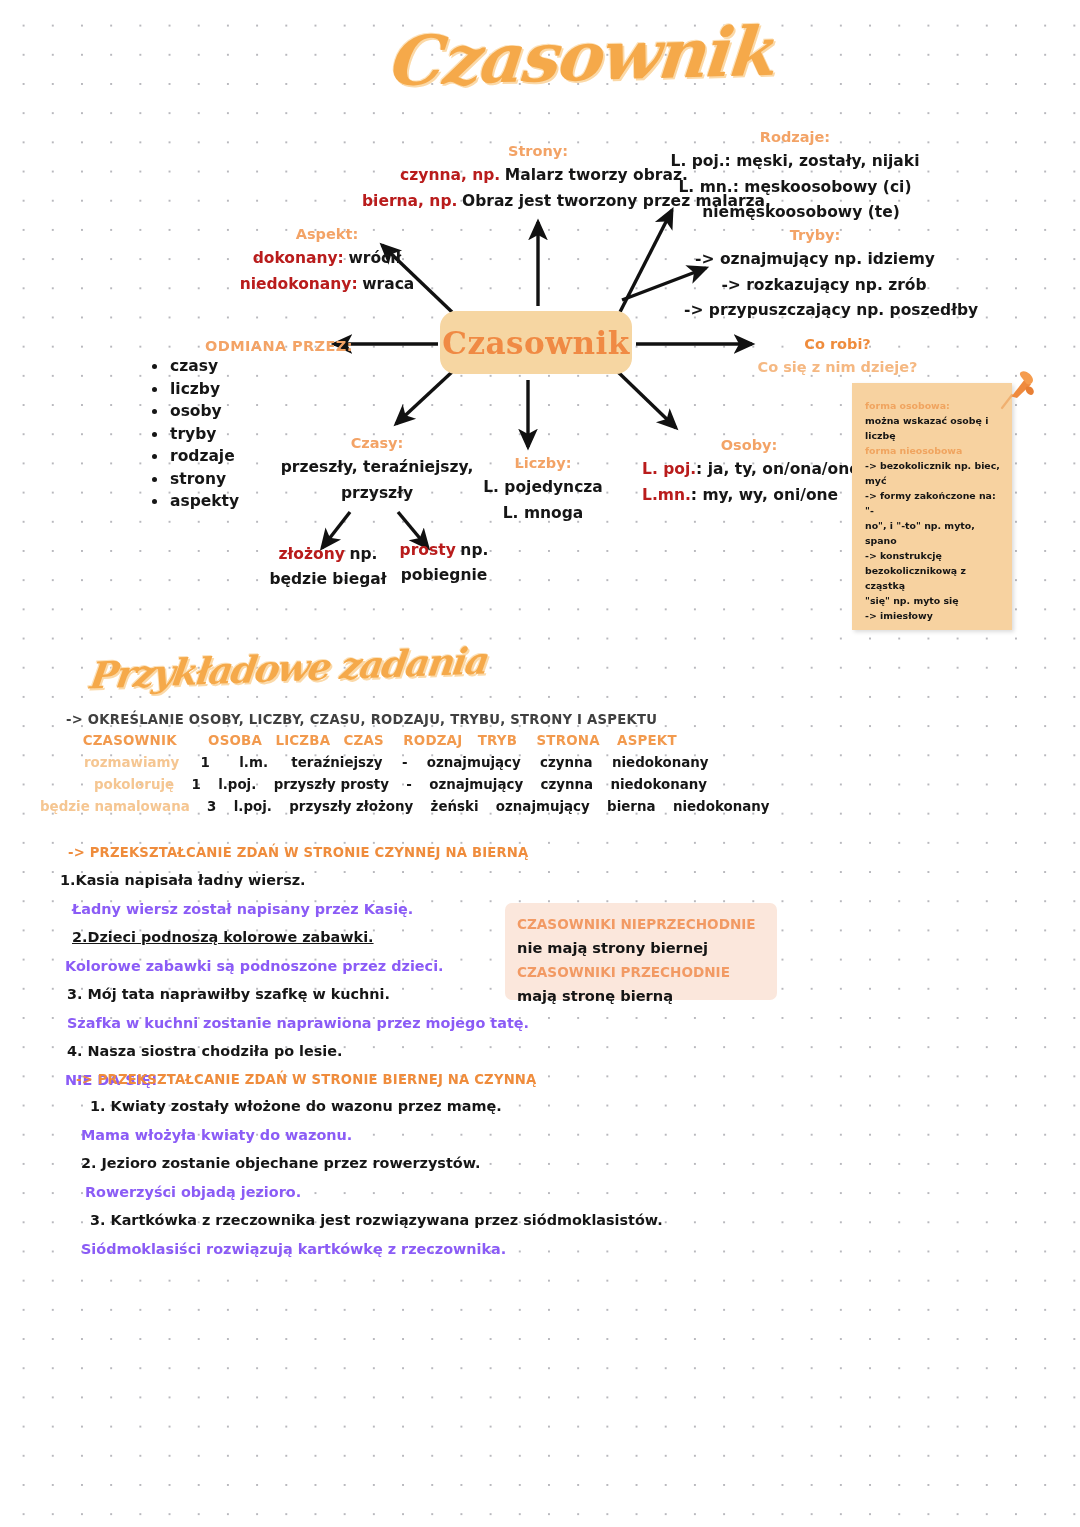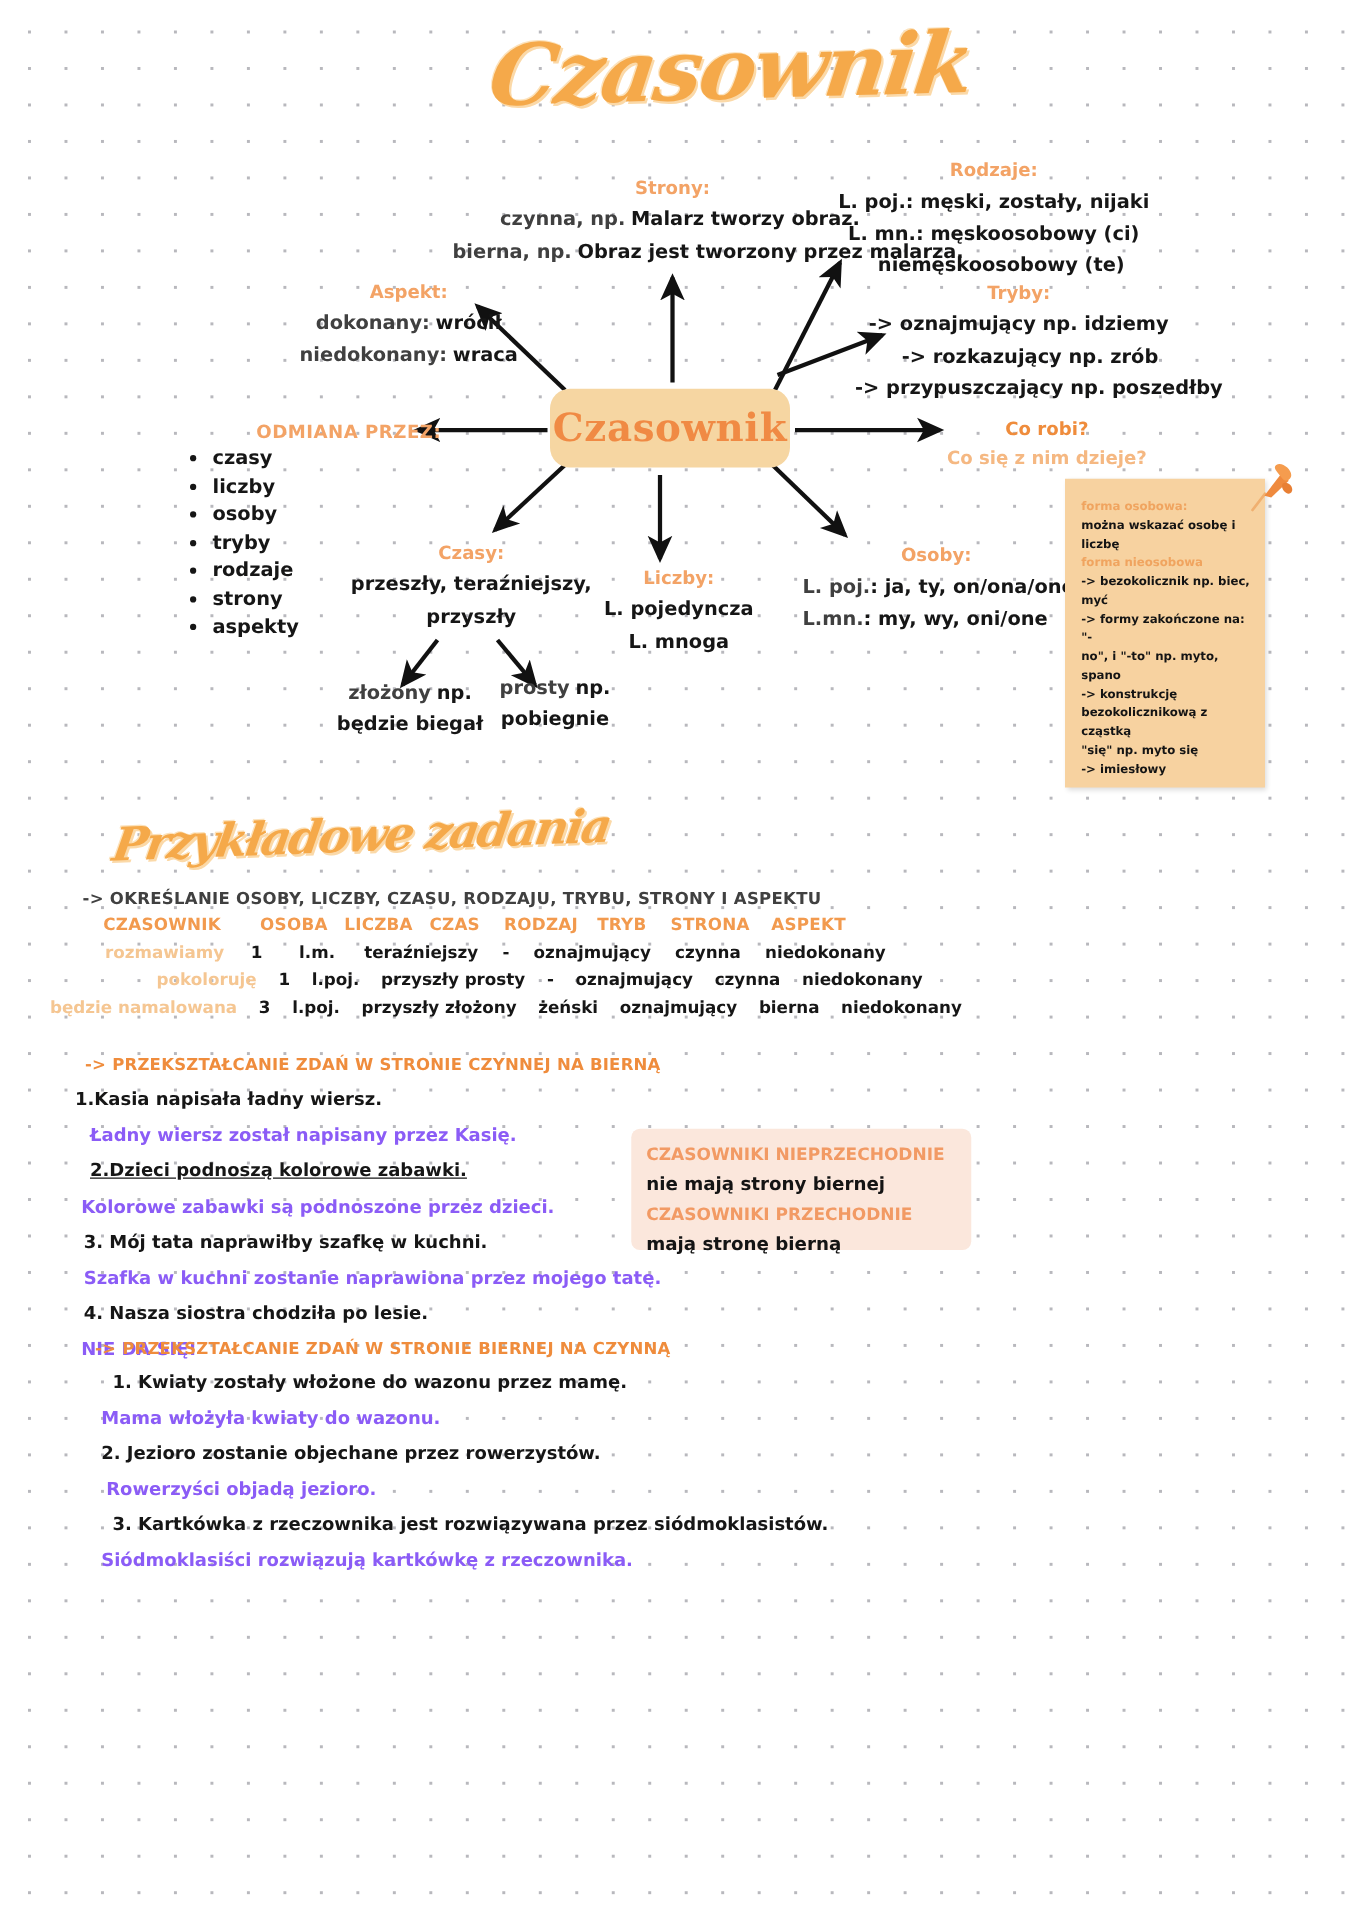--- a/index.html
+++ b/index.html
@@ -23,21 +23,21 @@
     font-style: italic;
     font-weight: bold;
     color: #f5a94a;
     letter-spacing: -2px;
     text-shadow: 2px 2px 0 #fbd9a8, -1px -1px 0 #fce2bb;
     transform: skewX(-9deg) rotate(-1.6deg);
   }
   #main-title { left: 393px; top: 16px; font-size: 68px; }
   #examples-title { left: 92px; top: 646px; font-size: 37px; transform: skewX(-11deg) rotate(-2.2deg); }
   .txt-black    { color: #161616; font-weight: bold; }
-  .txt-peach    { color: #404040; font-weight: bold; }
+  .txt-peach    { color: #b91c1c; font-weight: bold; }
   .txt-orange   { color: #ef8c3c; font-weight: bold; }
   .txt-orangelt { color: #f5b882; font-weight: bold; }
 
   #center-node {
     left: 440px; top: 311px; width: 192px; height: 63px;
     background: #f6d6a2; border-radius: 16px;
     display: flex; align-items: center; justify-content: center;
   }
   #center-node span {
     font-family: "DejaVu Serif", serif;
@@ -266,21 +266,21 @@
     <span class="cell">teraźniejszy</span>
     <span style="display:inline-block;width:10px;"></span>
     <span class="cell">-</span>
     <span style="display:inline-block;width:10px;"></span>
     <span class="cell">oznajmujący</span>
     <span style="display:inline-block;width:10px;"></span>
     <span class="cell">czynna</span>
     <span style="display:inline-block;width:10px;"></span>
     <span class="cell">niedokonany</span>
   </div>
-  <div class="r" style="margin-left:58px;text-align:center;">
+  <div class="r" style="margin-left:58px;">
     <span class="vb">pokoloruję</span>
     <span style="display:inline-block;width:8px;"></span>
     <span class="cell">1</span>
     <span style="display:inline-block;width:8px;"></span>
     <span class="cell">l.poj.</span>
     <span style="display:inline-block;width:8px;"></span>
     <span class="cell">przyszły prosty</span>
     <span style="display:inline-block;width:8px;"></span>
     <span class="cell">-</span>
     <span style="display:inline-block;width:8px;"></span>

